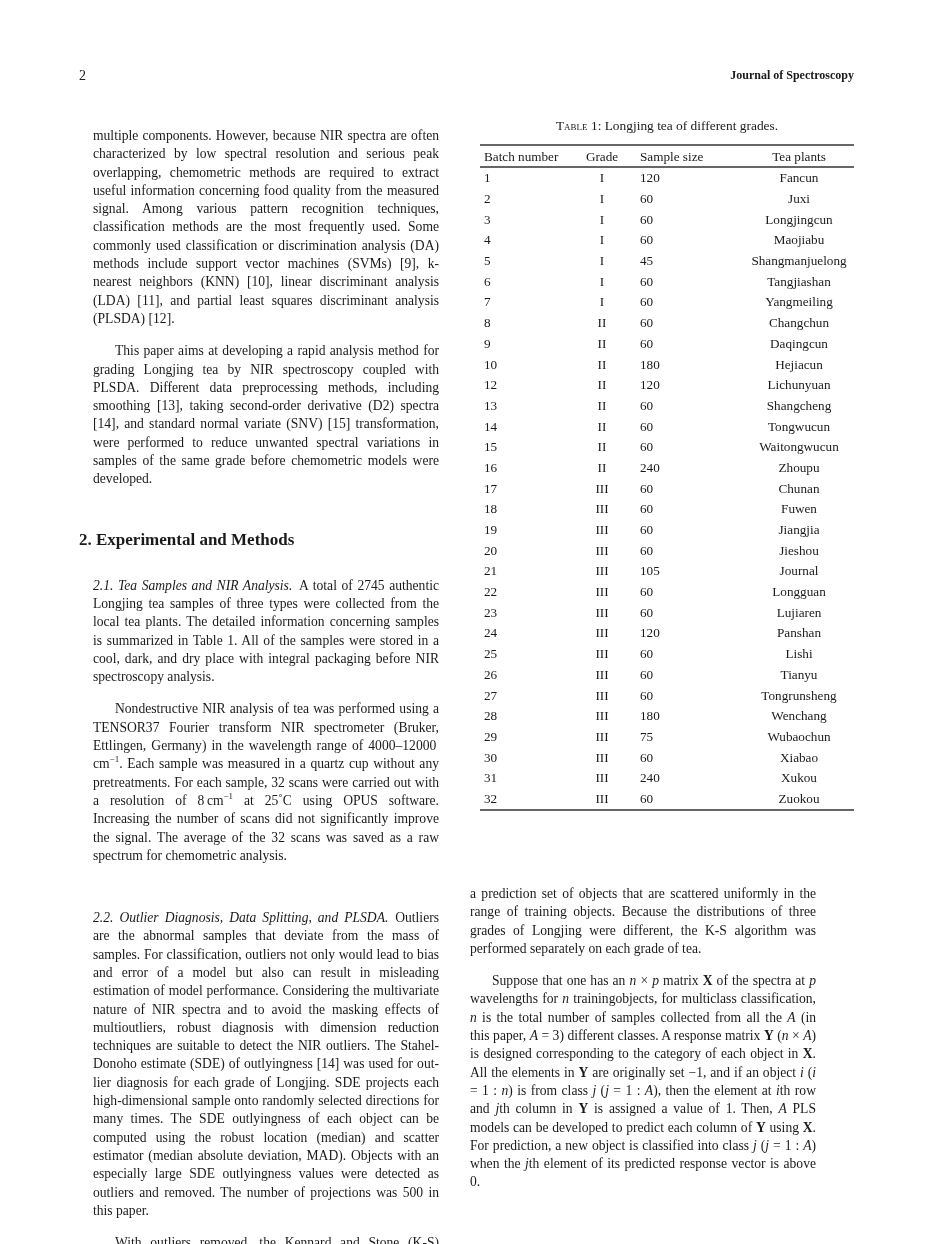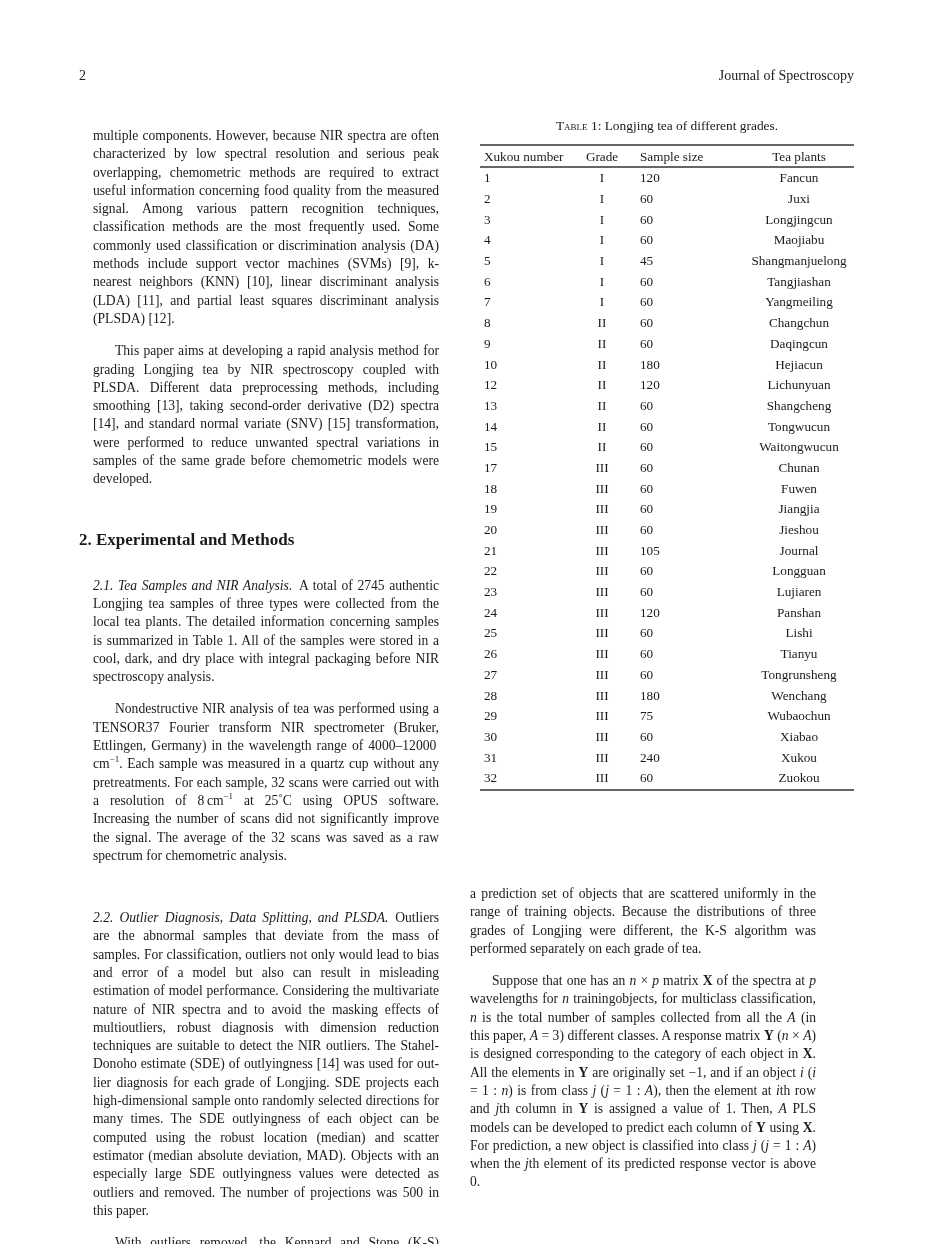--- a/index.html
+++ b/index.html
@@ -1,19 +1,19 @@
 <!DOCTYPE html>
 <html><head>
 <meta charset="utf-8">
 <style>
   html, body { margin:0; padding:0; background:#ffffff; }
   body { width:933px; height:1244px; position:relative; overflow:hidden;
          font-family:"Liberation Serif", "DejaVu Serif", serif; color:#1a1a1a; }
   .hdr-num { position:absolute; left:79px; top:68px; font-size:14px; }
-  .hdr-journal { position:absolute; right:79px; top:68px; font-size:14px; }
+  .hdr-journal { position:absolute; right:79px; top:68px; font-size:12px;font-weight:bold; }
   .col { position:absolute; top:113px; width:374px; font-size:13.6px; line-height:18.3px; text-align:justify; hyphens:manual; }
   .col-left { left:79px; }
   p { margin:14px; }
   .indent { text-indent:22px; }
   h2 { font-size:17px; font-weight:bold; margin:0; line-height:22px; }
   .sec-title { font-style:italic; }
   .gap-sec { height:26px; }
   .gap-h2 { height:12px; }
   .gap-sub { height:16px; }
   .sc { font-variant:small-caps; }
@@ -48,21 +48,21 @@
   <p class="indent"><span>Nondestructive NIR analysis of tea was performed using a TENSOR37 Fourier transform NIR spectrometer (Bruker, Ettlingen, Germany) in the wavelength range of 4000–12000 cm</span><sup>−1</sup><span>. Each sample was measured in a quartz cup without any pretreatments. For each sample, 32 scans were carried out with a resolution of 8 cm</span><sup>−1</sup><span> at 25˚C using OPUS software. Increasing the number of scans did not significantly improve the signal. The average of the 32 scans was saved as a raw spectrum for chemometric analysis.</span></p>
   <div class="gap-sub"></div>
   <p><span class="sec-title">2.2. Outlier Diagnosis, Data Splitting, and PLSDA.</span> <span>Outliers are the abnormal samples that deviate from the mass of samples. For classification, outliers not only would lead to bias and error of a model but also can result in misleading estimation of model performance. Considering the multivari­ate nature of NIR spectra and to avoid the masking effects of multioutliers, robust diagnosis with dimension reduction techniques are suitable to detect the NIR outliers. The Stahel-Donoho estimate (SDE) of outlyingness [14] was used for out­lier diagnosis for each grade of Longjing. SDE projects each high-dimensional sample onto randomly selected directions for many times. The SDE outlyingness of each object can be computed using the robust location (median) and scatter estimator (median absolute deviation, MAD). Objects with an especially large SDE outlyingness values were detected as outliers and removed. The number of projections was 500 in this paper.</span></p>
   <p class="indent">With outliers removed, the Kennard and Stone (K-S) algorithm [4] was performed to divide the measured data into a training set and prediction set. K-S algorithm can select</p>
 </div>
 
 <div class="caption"><span class="sc">Table 1</span><span>: Longjing tea of different grades.</span></div>
 <table>
   <thead>
     <tr>
-      <th class="c-batch">Xukou number</th>
+      <th class="c-batch">Batch number</th>
       <th class="c-grade">Grade</th>
       <th class="c-size">Sample size</th>
       <th class="c-plant">Tea plants</th>
     </tr>
   </thead>
   <tbody id="tbody">
       <tr>
         <td class="c-batch">1</td>
         <td class="c-grade">I</td>
         <td class="c-size">120</td>
@@ -140,20 +140,26 @@
         <td class="c-size">60</td>
         <td class="c-plant">Tongwucun</td>
       </tr>
       <tr>
         <td class="c-batch">15</td>
         <td class="c-grade">II</td>
         <td class="c-size">60</td>
         <td class="c-plant">Waitongwucun</td>
       </tr>
       <tr>
+        <td class="c-batch">16</td>
+        <td class="c-grade">II</td>
+        <td class="c-size">240</td>
+        <td class="c-plant">Zhoupu</td>
+      </tr>
+      <tr>
         <td class="c-batch">17</td>
         <td class="c-grade">III</td>
         <td class="c-size">60</td>
         <td class="c-plant">Chunan</td>
       </tr>
       <tr>
         <td class="c-batch">18</td>
         <td class="c-grade">III</td>
         <td class="c-size">60</td>
         <td class="c-plant">Fuwen</td>

